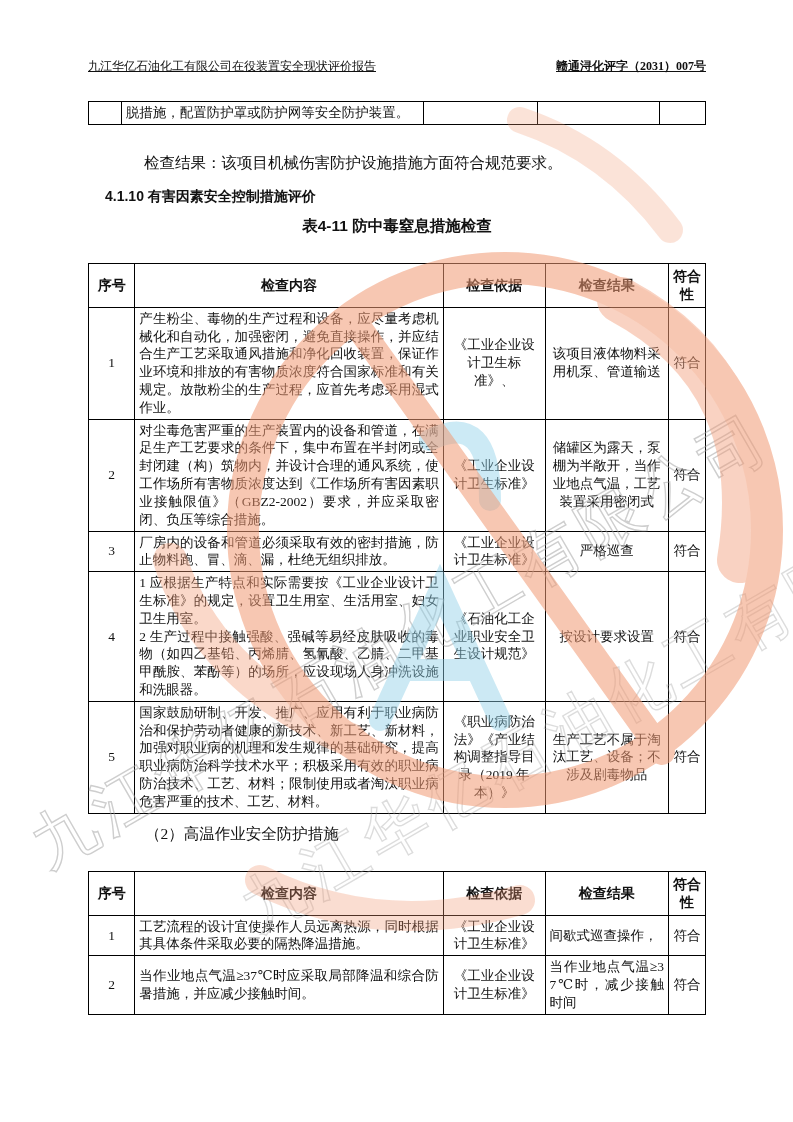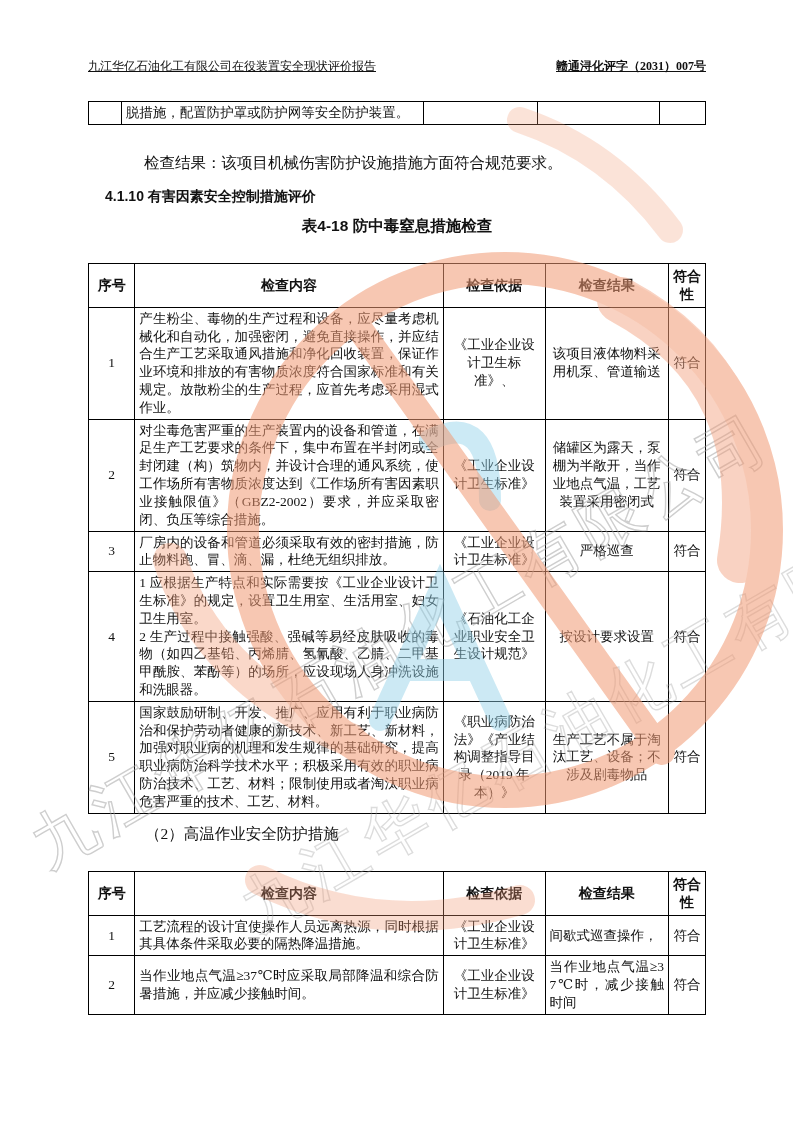--- a/index.html
+++ b/index.html
@@ -135,21 +135,21 @@
         <td class="c"></td>
         <td class="c"></td>
       </tr>
     </tbody>
       </table>
 
     <p class="result-line">检查结果：该项目机械伤害防护设施措施方面符合规范要求。</p>
 
     <div class="sec-heading">4.1.10 有害因素安全控制措施评价</div>
 
-    <div class="tbl-caption">表4-18  防中毒窒息措施检查</div>
+    <div class="tbl-caption">表4-11  防中毒窒息措施检查</div>
 
     <table>
       <colgroup>
         <col style="width:7.5%">
           <col style="width:50%">
           <col style="width:16.5%">
         <col style="width:20%">
           <col style="width:6%">
       </colgroup>
       <tbody>

